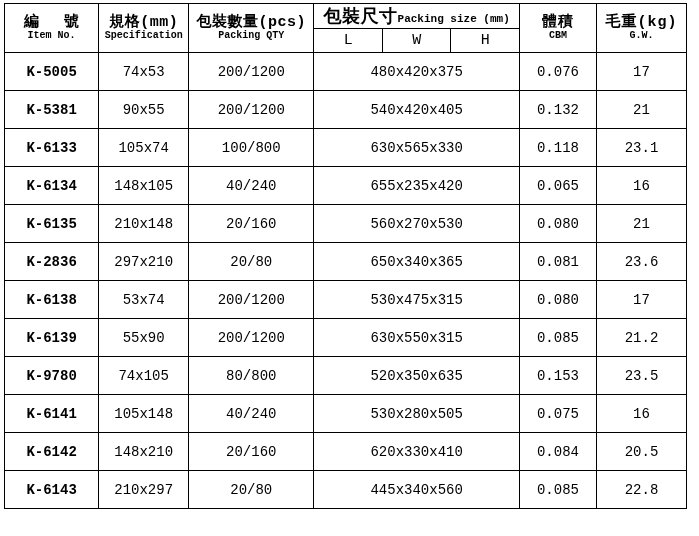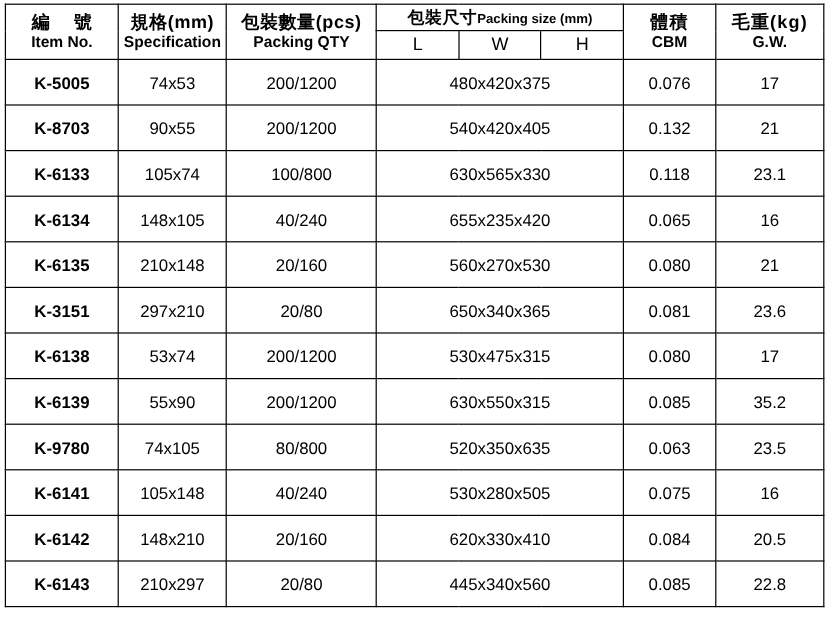--- a/index.html
+++ b/index.html
@@ -12,55 +12,56 @@
     height: 536px;
     font-family: "Liberation Sans", sans-serif;
     color: #000000;
     overflow: hidden;
   }
   #spec-table {
     border-collapse: collapse;
     width: 683px;
     margin: 3px 0 0 4px;
     table-layout: fixed;
+    font-family: Liberation Mono, monospace;
   }
   #spec-table td, #spec-table th {
     border: 1px solid #000000;
     text-align: center;
     vertical-align: middle;
     padding: 0;
   }
   
   .hdr {
     height: 44px;
     line-height: 1.08;
   }
   .hdr .cn {
     display: block;
     font-size: 15px;
     font-weight: bold;
     letter-spacing: 1px;
   }
   .hdr .en {
     display: block;
-    font-size: 13px;
+    font-size: 10px;
     font-weight: bold;
   }
   .hdr-item .cn { letter-spacing: 8px; padding-left: 8px; }
   .hdr-spec .cn, .hdr-pack .cn { letter-spacing: 0.5px; }
 
   
   .carton-top {
     height: 21px;
     font-size: 11px;
     font-weight: bold;
     white-space: nowrap;
   }
   .carton-top .big {
-    font-size: 14px;
+    font-size: 18px;
     letter-spacing: 0.5px;
   }
   .carton-sub {
     height: 23px;
     font-size: 15px;
     font-weight: normal;
   }
   .hdr-cbm .cn, .hdr-gw .cn { letter-spacing: 1px; }
 
   
@@ -134,21 +135,21 @@
   <tbody>
       <tr class="row">
         <td class="c-item">K-5005</td>
         <td>74x53</td>
         <td>200/1200</td>
         <td class="c-dim" colspan="3">480x420x375</td>
         <td>0.076</td>
         <td>17</td>
       </tr>
       <tr class="row">
-        <td class="c-item">K-8703</td>
+        <td class="c-item">K-5381</td>
         <td>90x55</td>
         <td>200/1200</td>
         <td class="c-dim" colspan="3">540x420x405</td>
         <td>0.132</td>
         <td>21</td>
       </tr>
       <tr class="row">
         <td class="c-item">K-6133</td>
         <td>105x74</td>
         <td>100/800</td>
@@ -166,49 +167,49 @@
       </tr>
       <tr class="row">
         <td class="c-item">K-6135</td>
         <td>210x148</td>
         <td>20/160</td>
         <td class="c-dim" colspan="3">560x270x530</td>
         <td>0.080</td>
         <td>21</td>
       </tr>
       <tr class="row">
-        <td class="c-item">K-3151</td>
+        <td class="c-item">K-2836</td>
         <td>297x210</td>
         <td>20/80</td>
         <td class="c-dim" colspan="3">650x340x365</td>
         <td>0.081</td>
         <td>23.6</td>
       </tr>
       <tr class="row">
         <td class="c-item">K-6138</td>
         <td>53x74</td>
         <td>200/1200</td>
         <td class="c-dim" colspan="3">530x475x315</td>
         <td>0.080</td>
         <td>17</td>
       </tr>
       <tr class="row">
         <td class="c-item">K-6139</td>
         <td>55x90</td>
         <td>200/1200</td>
         <td class="c-dim" colspan="3">630x550x315</td>
         <td>0.085</td>
-        <td>35.2</td>
+        <td>21.2</td>
       </tr>
       <tr class="row">
         <td class="c-item">K-9780</td>
         <td>74x105</td>
         <td>80/800</td>
         <td class="c-dim" colspan="3">520x350x635</td>
-        <td>0.063</td>
+        <td>0.153</td>
         <td>23.5</td>
       </tr>
       <tr class="row">
         <td class="c-item">K-6141</td>
         <td>105x148</td>
         <td>40/240</td>
         <td class="c-dim" colspan="3">530x280x505</td>
         <td>0.075</td>
         <td>16</td>
       </tr>

